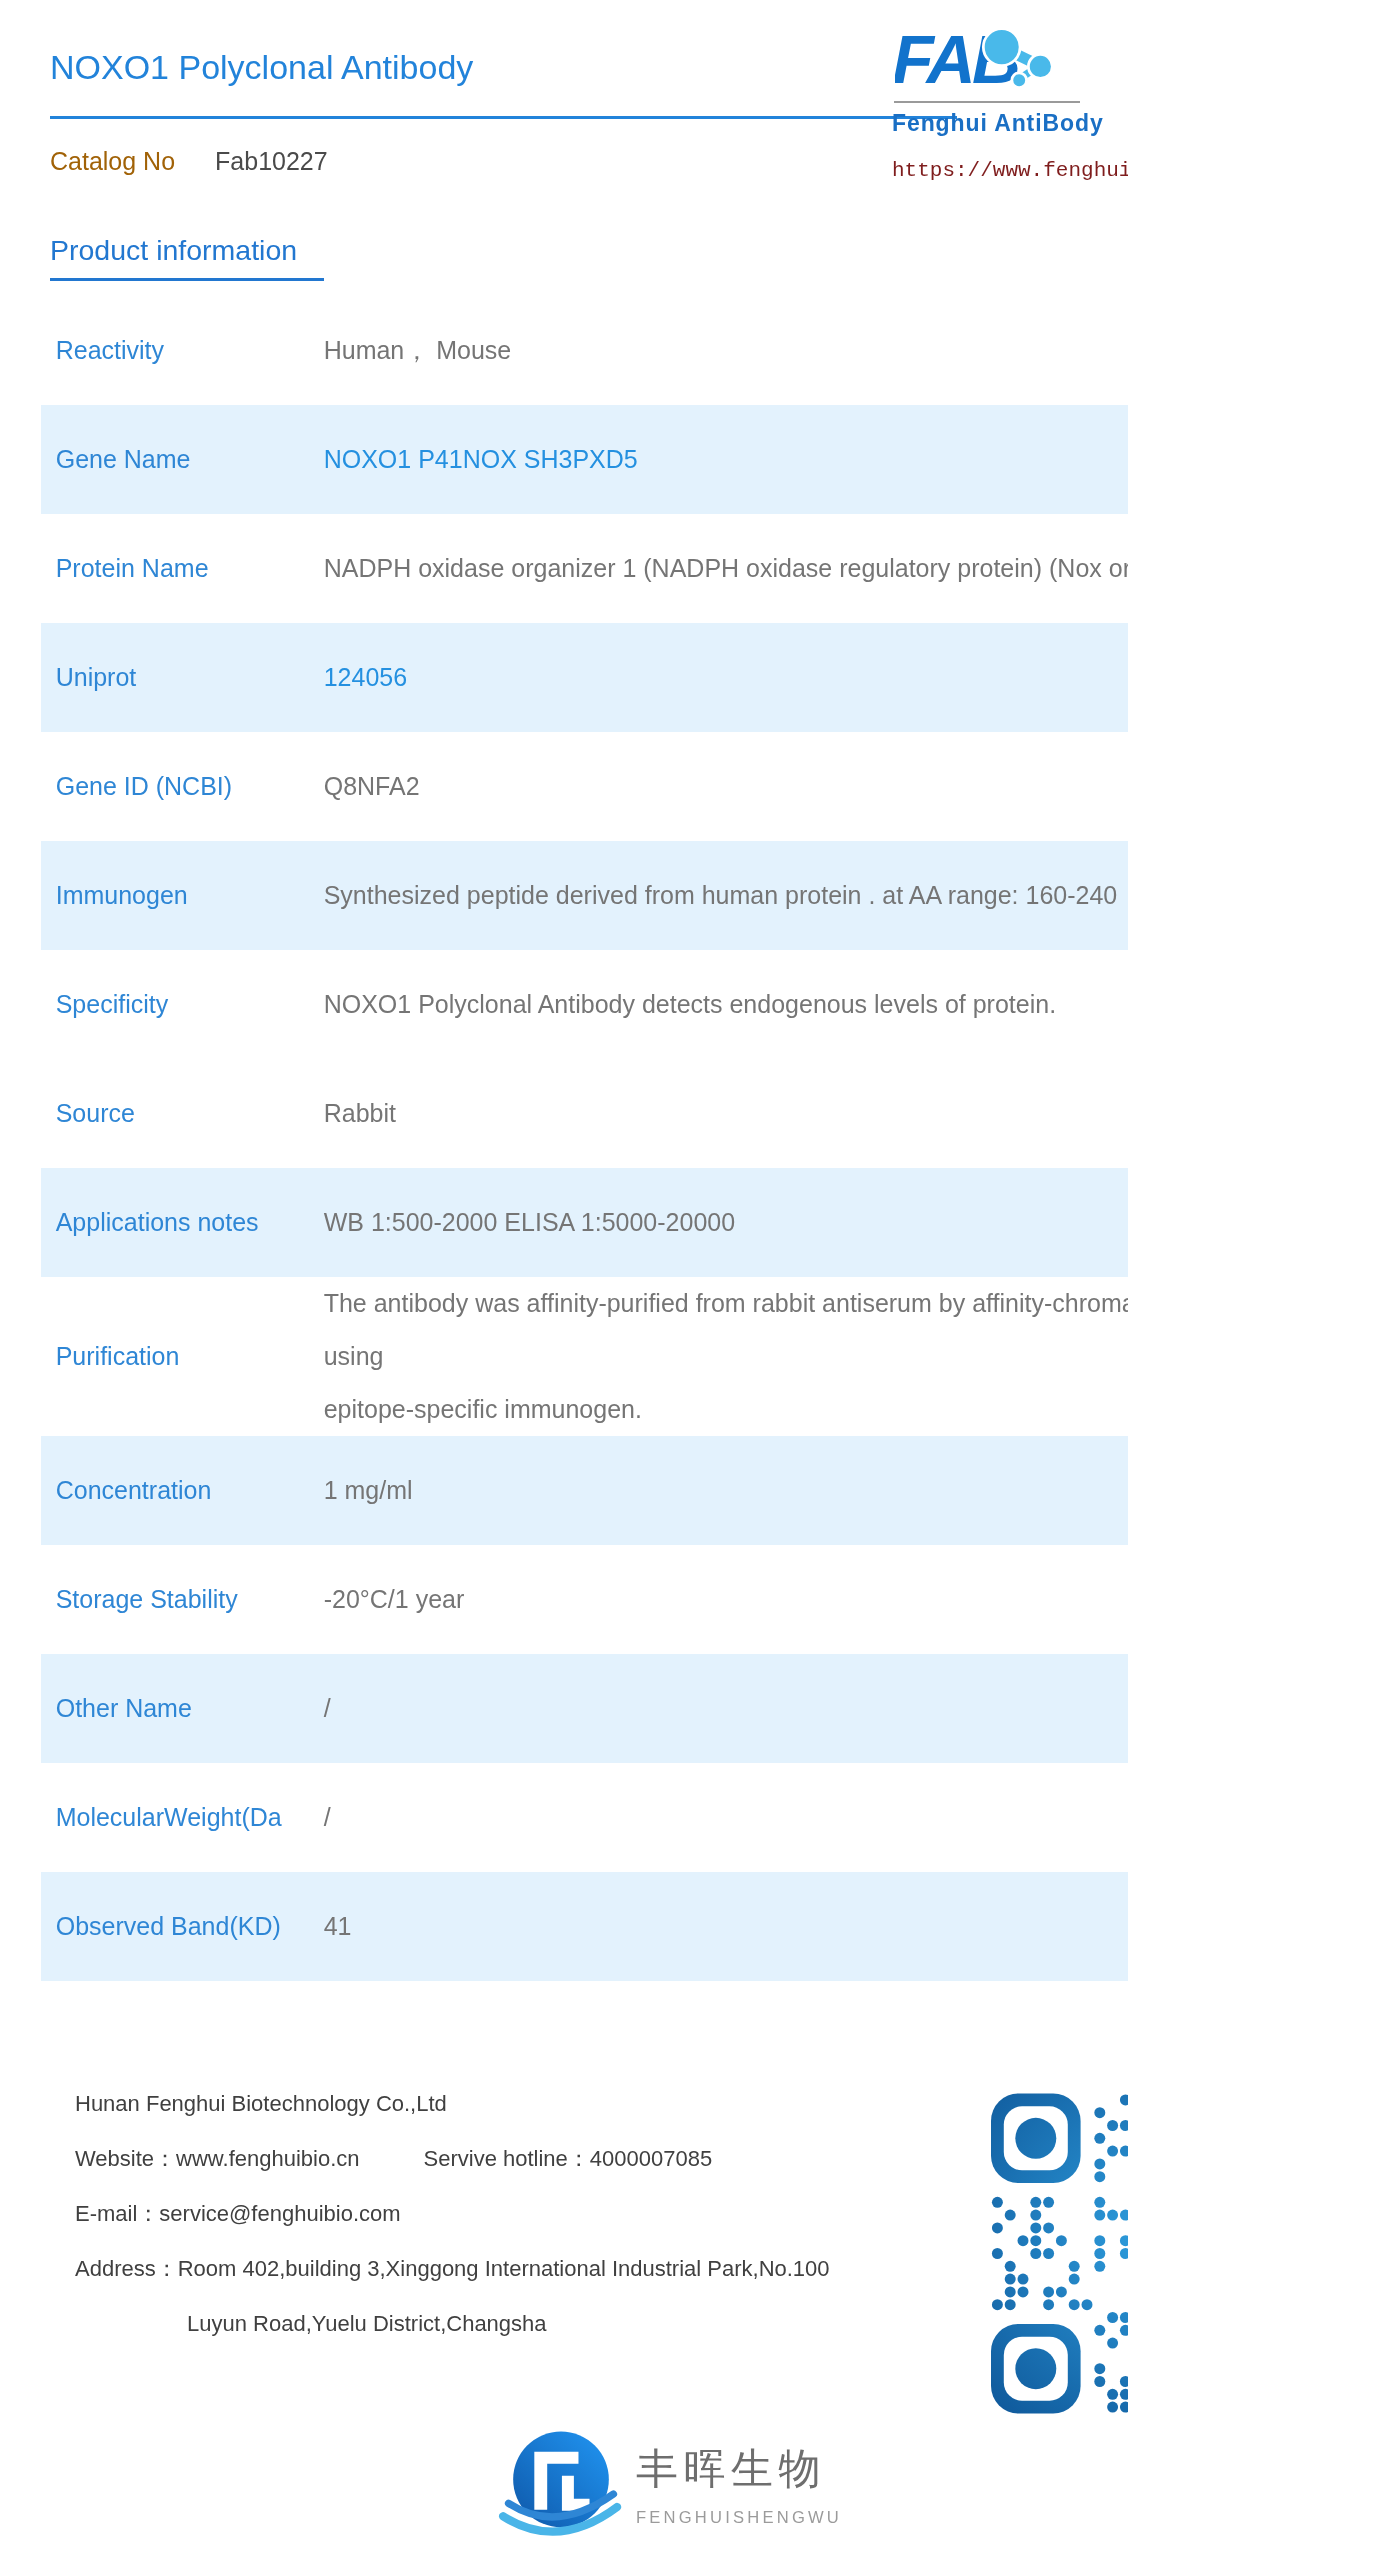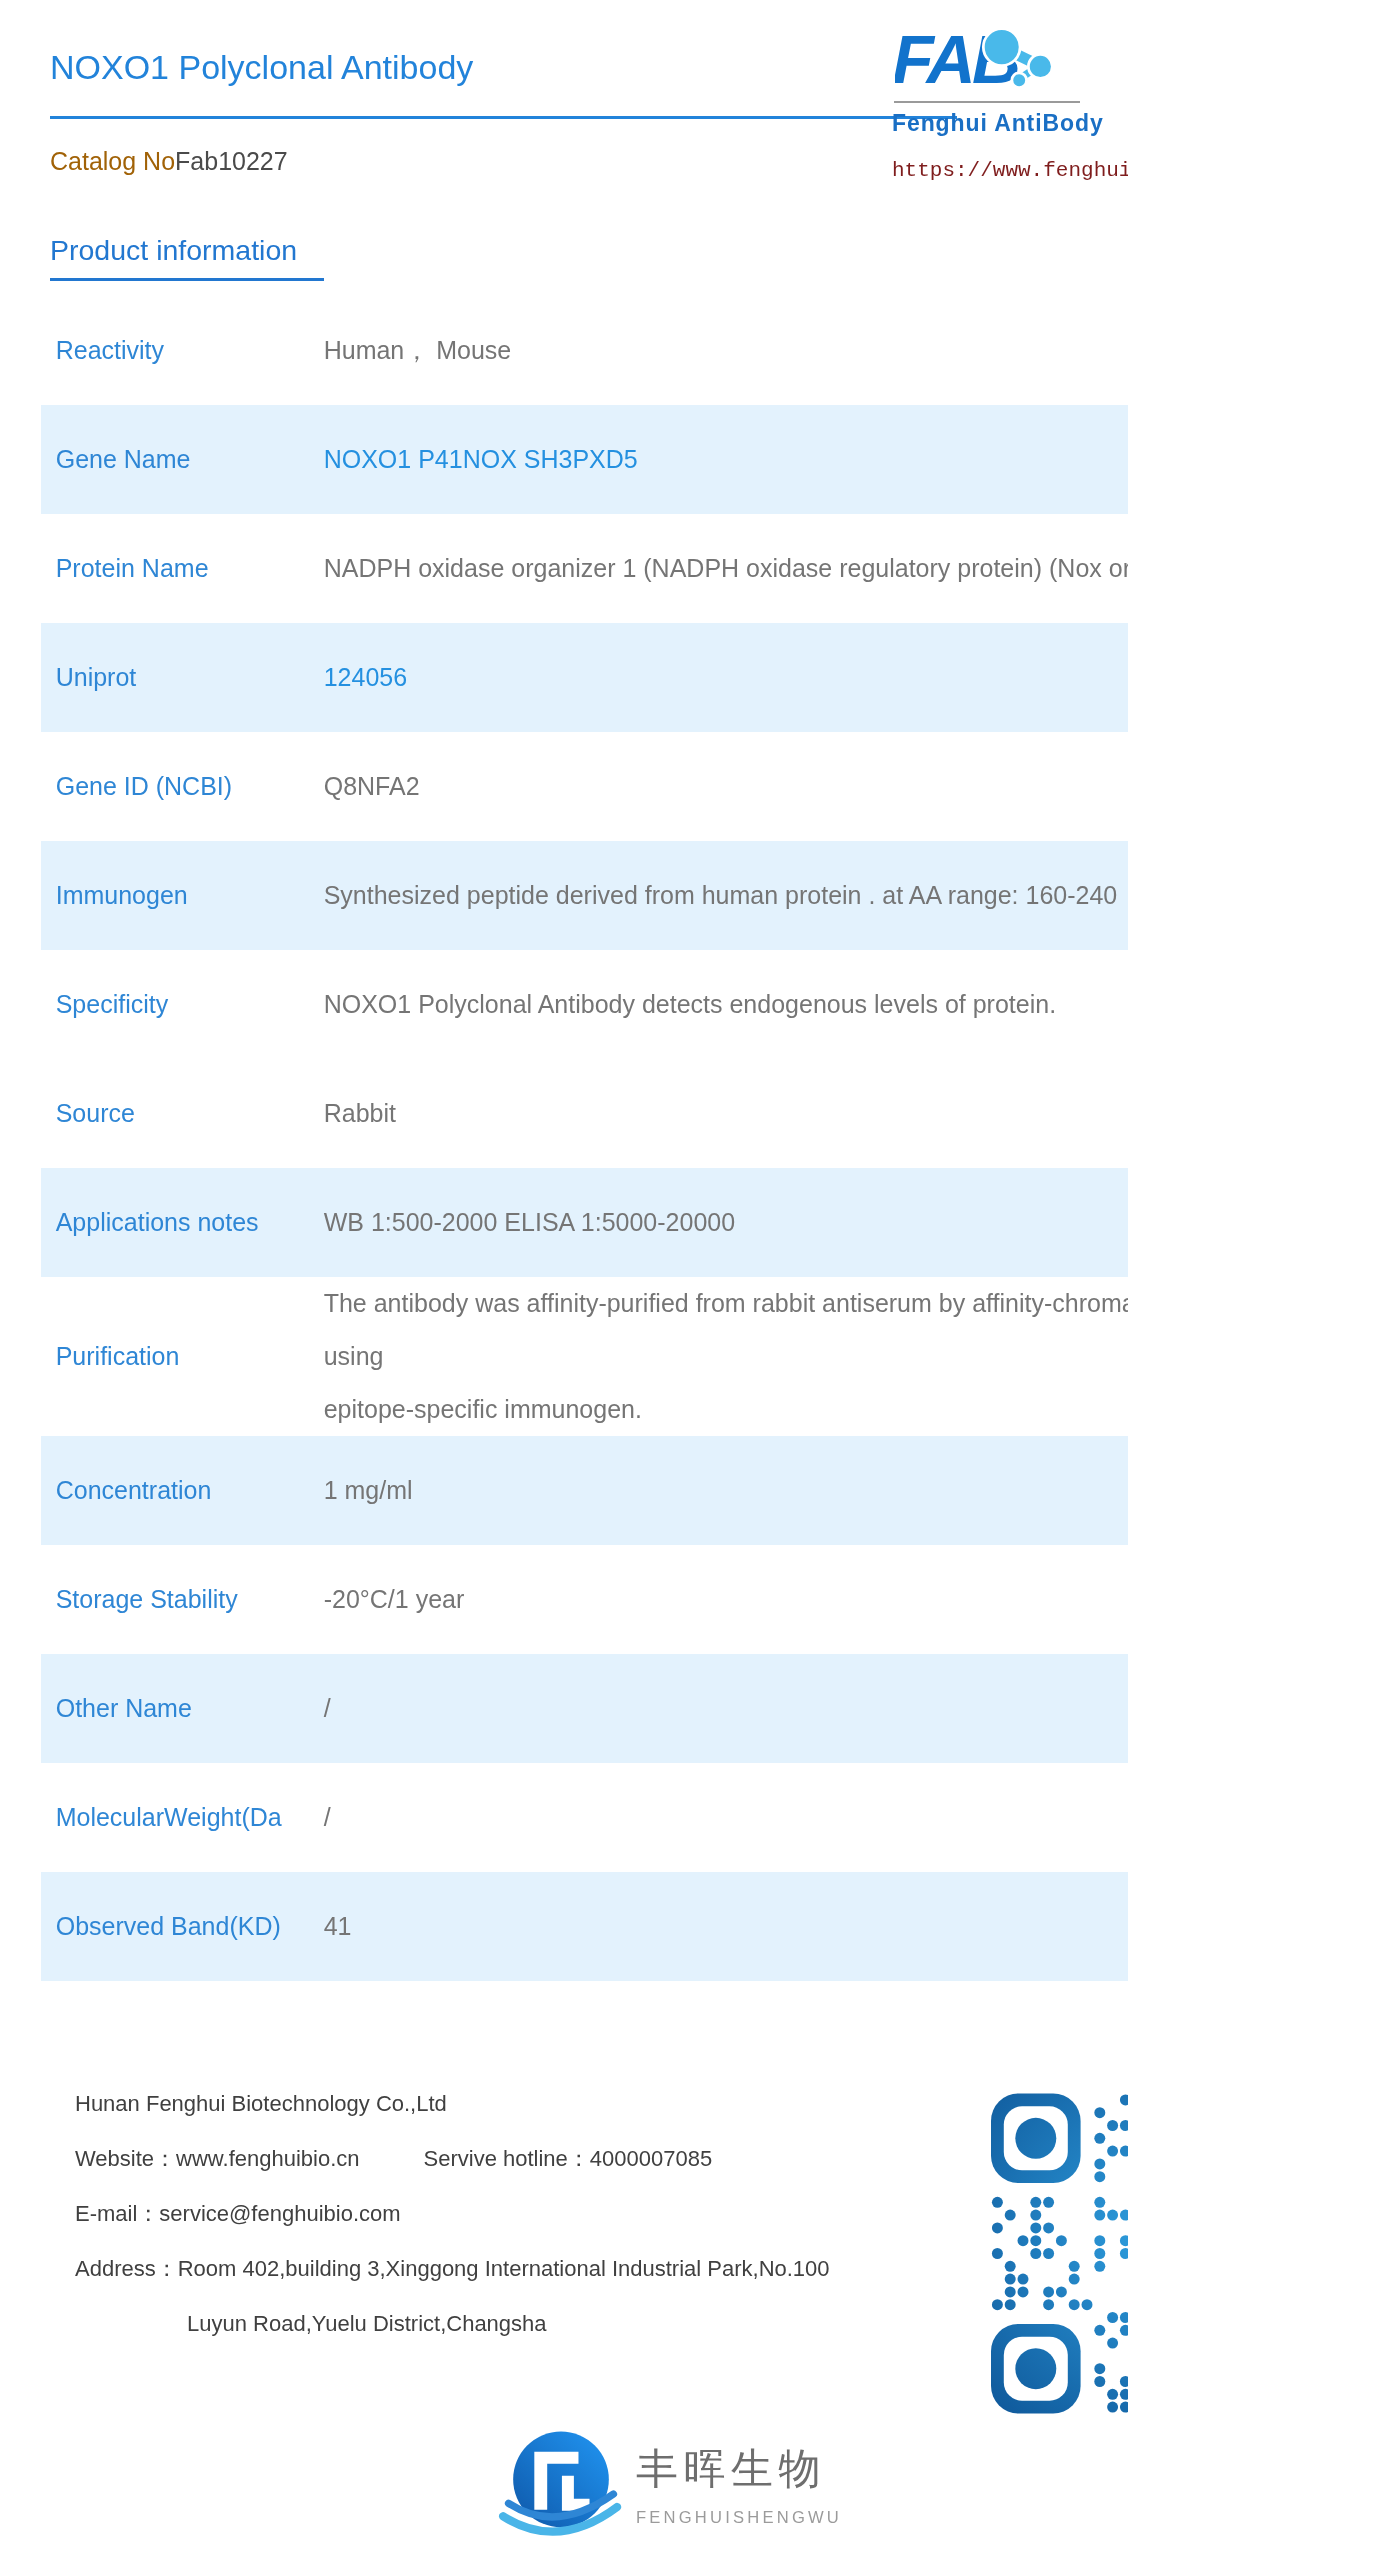--- a/index.html
+++ b/index.html
@@ -9,21 +9,21 @@
   }
   
   .header-title{position:absolute;left:50px;top:48px;font-size:34px;color:#2283da;}
   .title-underline{position:absolute;left:50px;top:116px;width:907px;height:2.8px;background:#2283da;}
   .brand{position:absolute;right:46px;top:24px;width:190px;text-align:center;}
   .brand-line{height:1.8px;background:#9a9a9a;margin:1.8px 1.8px 7.4px 1.8px;}
   .brand-sub{font-size:23px;font-weight:bold;color:#1a6fc4;letter-spacing:0.9px;white-space:nowrap;}
   .brand-url{font-size:21px;color:#7f1d1d;margin-top:22px;white-space:nowrap;font-family:Liberation Mono, monospace;}
   .catalog{position:absolute;left:50px;top:147px;font-size:25px;white-space:nowrap;}
   .catalog-label{color:#a16207;}
-  .catalog-value{color:#4a4a4a;}
+  .catalog-value{color:#4a4a4a;margin-left:40px;}
   
   .section-heading{position:absolute;left:50px;top:234px;font-size:28.5px;color:#2277d0;}
   .section-underline{position:absolute;left:50px;top:278px;width:274px;height:2.8px;background:#2277d0;}
   
   .table{position:absolute;left:41px;top:296px;width:1297px;}
   .row{display:flex;align-items:center;min-height:109px;background:#ffffff;}
   .row.alt{background:#e3f2fd;}
   .row-label{flex:0 0 268px;padding-left:14.7px;font-size:25px;color:#2e86d5;white-space:nowrap;}
   .row-value{flex:1;font-size:25px;color:#757575;line-height:53px;padding-right:51px;}
   .row-value.blue{color:#2490e0;}

